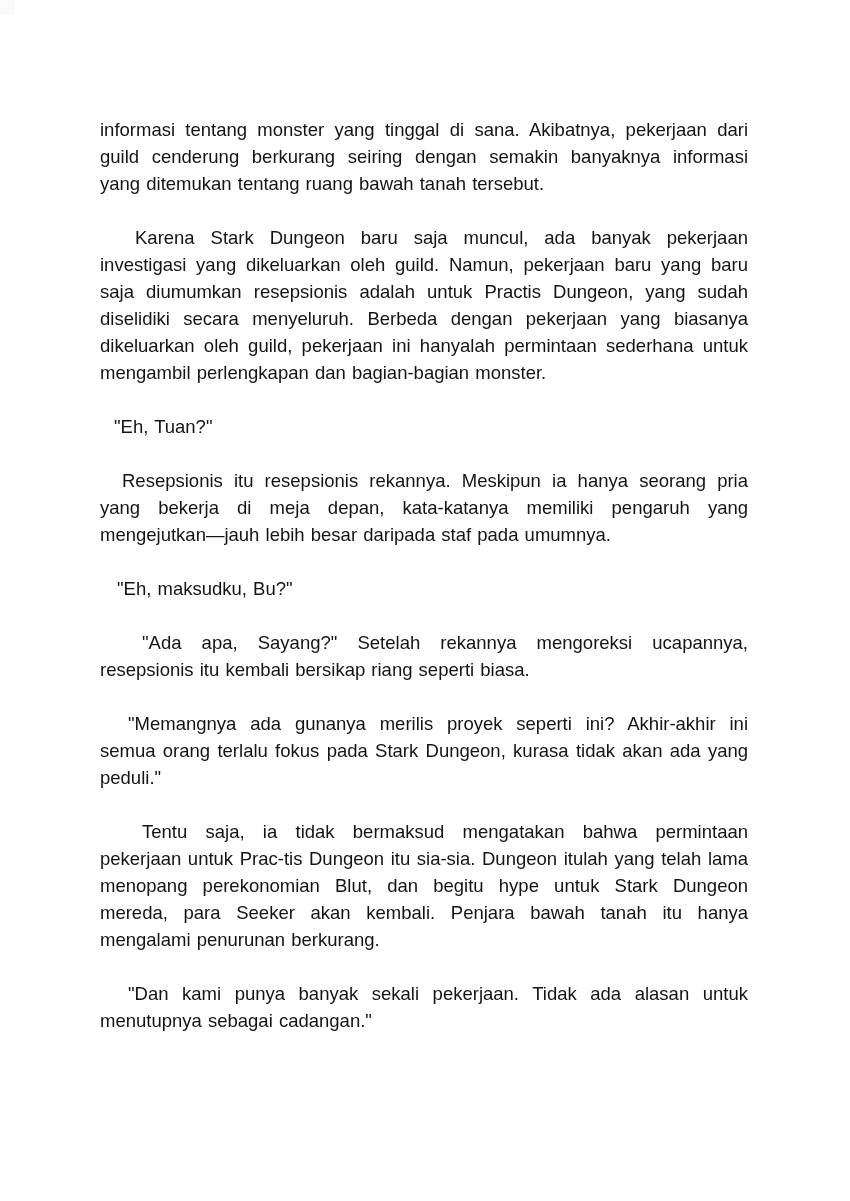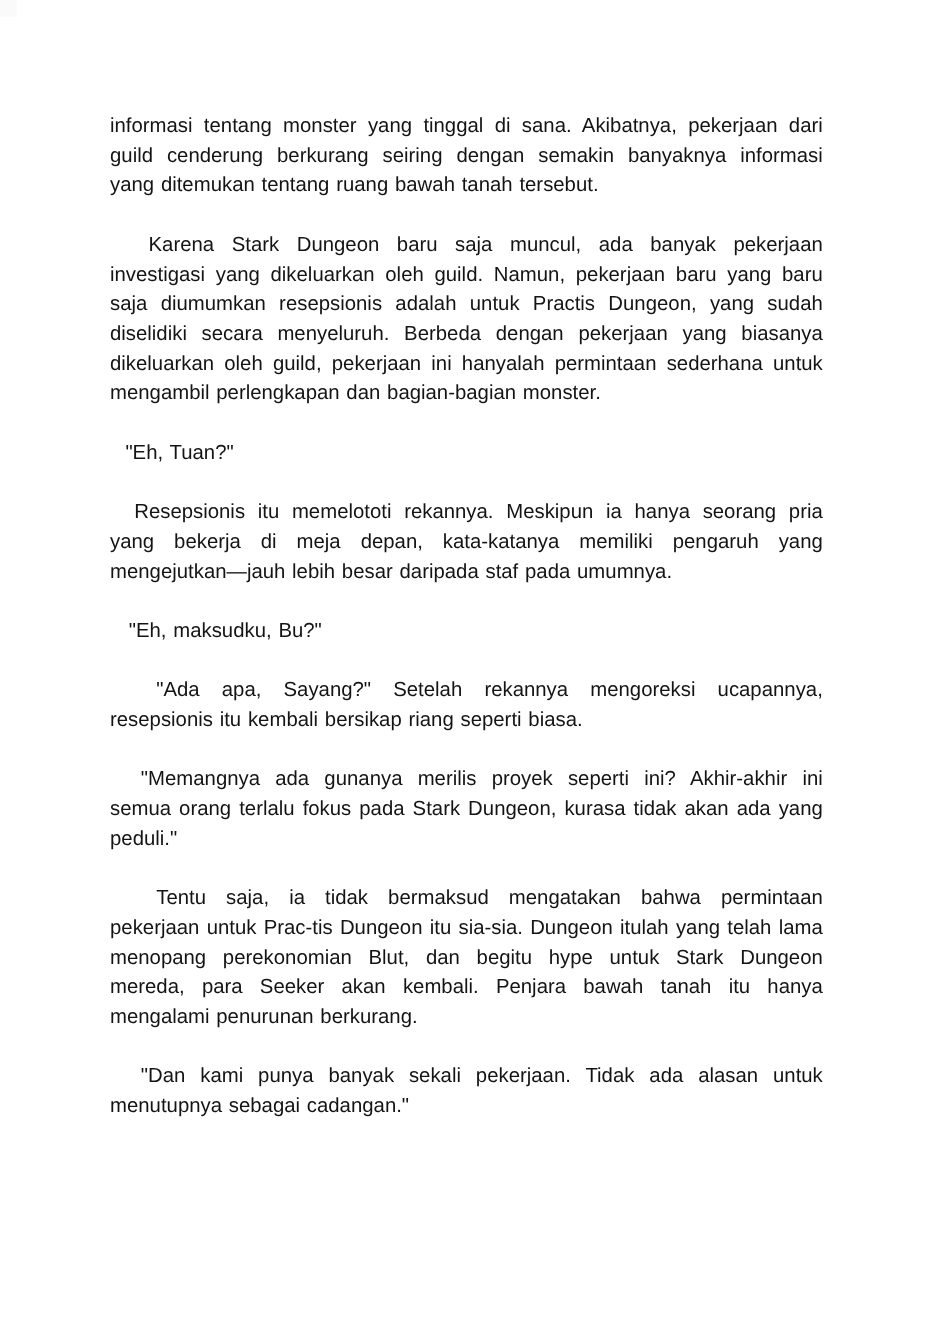--- a/index.html
+++ b/index.html
@@ -23,21 +23,21 @@
     background: #fafafa;
   }
   .page-content {
     position: absolute;
     left: 100px;
     top: 100px;
     width: 648px;
     color: #141414;
   }
   .page-content p {
-    margin: 0 0 27px 0;
+    margin: 16px 0 27px 0;
     font-size: 18.5px;
     line-height: 27px;
     text-align: justify;
     text-align-last: left;
     word-spacing: 1px;
   }
   .page-content p:last-child {
     margin-bottom: 0;
   }
   .indent-0  { text-indent: 0; }
@@ -50,19 +50,19 @@
 </style>
 </head>
 <body>
 
 <div class="corner-artifact"></div>
 
 <div class="page-content">
   <p class="indent-0">informasi tentang monster yang tinggal di sana. Akibatnya, pekerjaan dari guild cenderung berkurang seiring dengan semakin banyaknya informasi yang ditemukan tentang ruang bawah tanah tersebut.</p>
   <p class="indent-35">Karena Stark Dungeon baru saja muncul, ada banyak pekerjaan investigasi yang dikeluarkan oleh guild. Namun, pekerjaan baru yang baru saja diumumkan resepsionis adalah untuk Practis Dungeon, yang sudah diselidiki secara menyeluruh. Berbeda dengan pekerjaan yang biasanya dikeluarkan oleh guild, pekerjaan ini hanyalah permintaan sederhana untuk mengambil perlengkapan dan bagian-bagian monster.</p>
   <p class="indent-14">"Eh, Tuan?"</p>
-  <p class="indent-22">Resepsionis itu memelototi rekannya. Meskipun ia hanya seorang pria yang bekerja di meja depan, kata-katanya memiliki pengaruh yang mengejutkan—jauh lebih besar daripada staf pada umumnya.</p>
+  <p class="indent-22">Resepsionis itu resepsionis rekannya. Meskipun ia hanya seorang pria yang bekerja di meja depan, kata-katanya memiliki pengaruh yang mengejutkan—jauh lebih besar daripada staf pada umumnya.</p>
   <p class="indent-17">"Eh, maksudku, Bu?"</p>
   <p class="indent-42">"Ada apa, Sayang?" Setelah rekannya mengoreksi ucapannya, resepsionis itu kembali bersikap riang seperti biasa.</p>
   <p class="indent-28">"Memangnya ada gunanya merilis proyek seperti ini? Akhir-akhir ini semua orang terlalu fokus pada Stark Dungeon, kurasa tidak akan ada yang peduli."</p>
   <p class="indent-42">Tentu saja, ia tidak bermaksud mengatakan bahwa permintaan pekerjaan untuk Prac-tis Dungeon itu sia-sia. Dungeon itulah yang telah lama menopang perekonomian Blut, dan begitu hype untuk Stark Dungeon mereda, para Seeker akan kembali. Penjara bawah tanah itu hanya mengalami penurunan berkurang.</p>
   <p class="indent-28">"Dan kami punya banyak sekali pekerjaan. Tidak ada alasan untuk menutupnya sebagai cadangan."</p>
 </div>
 
 </body></html>

